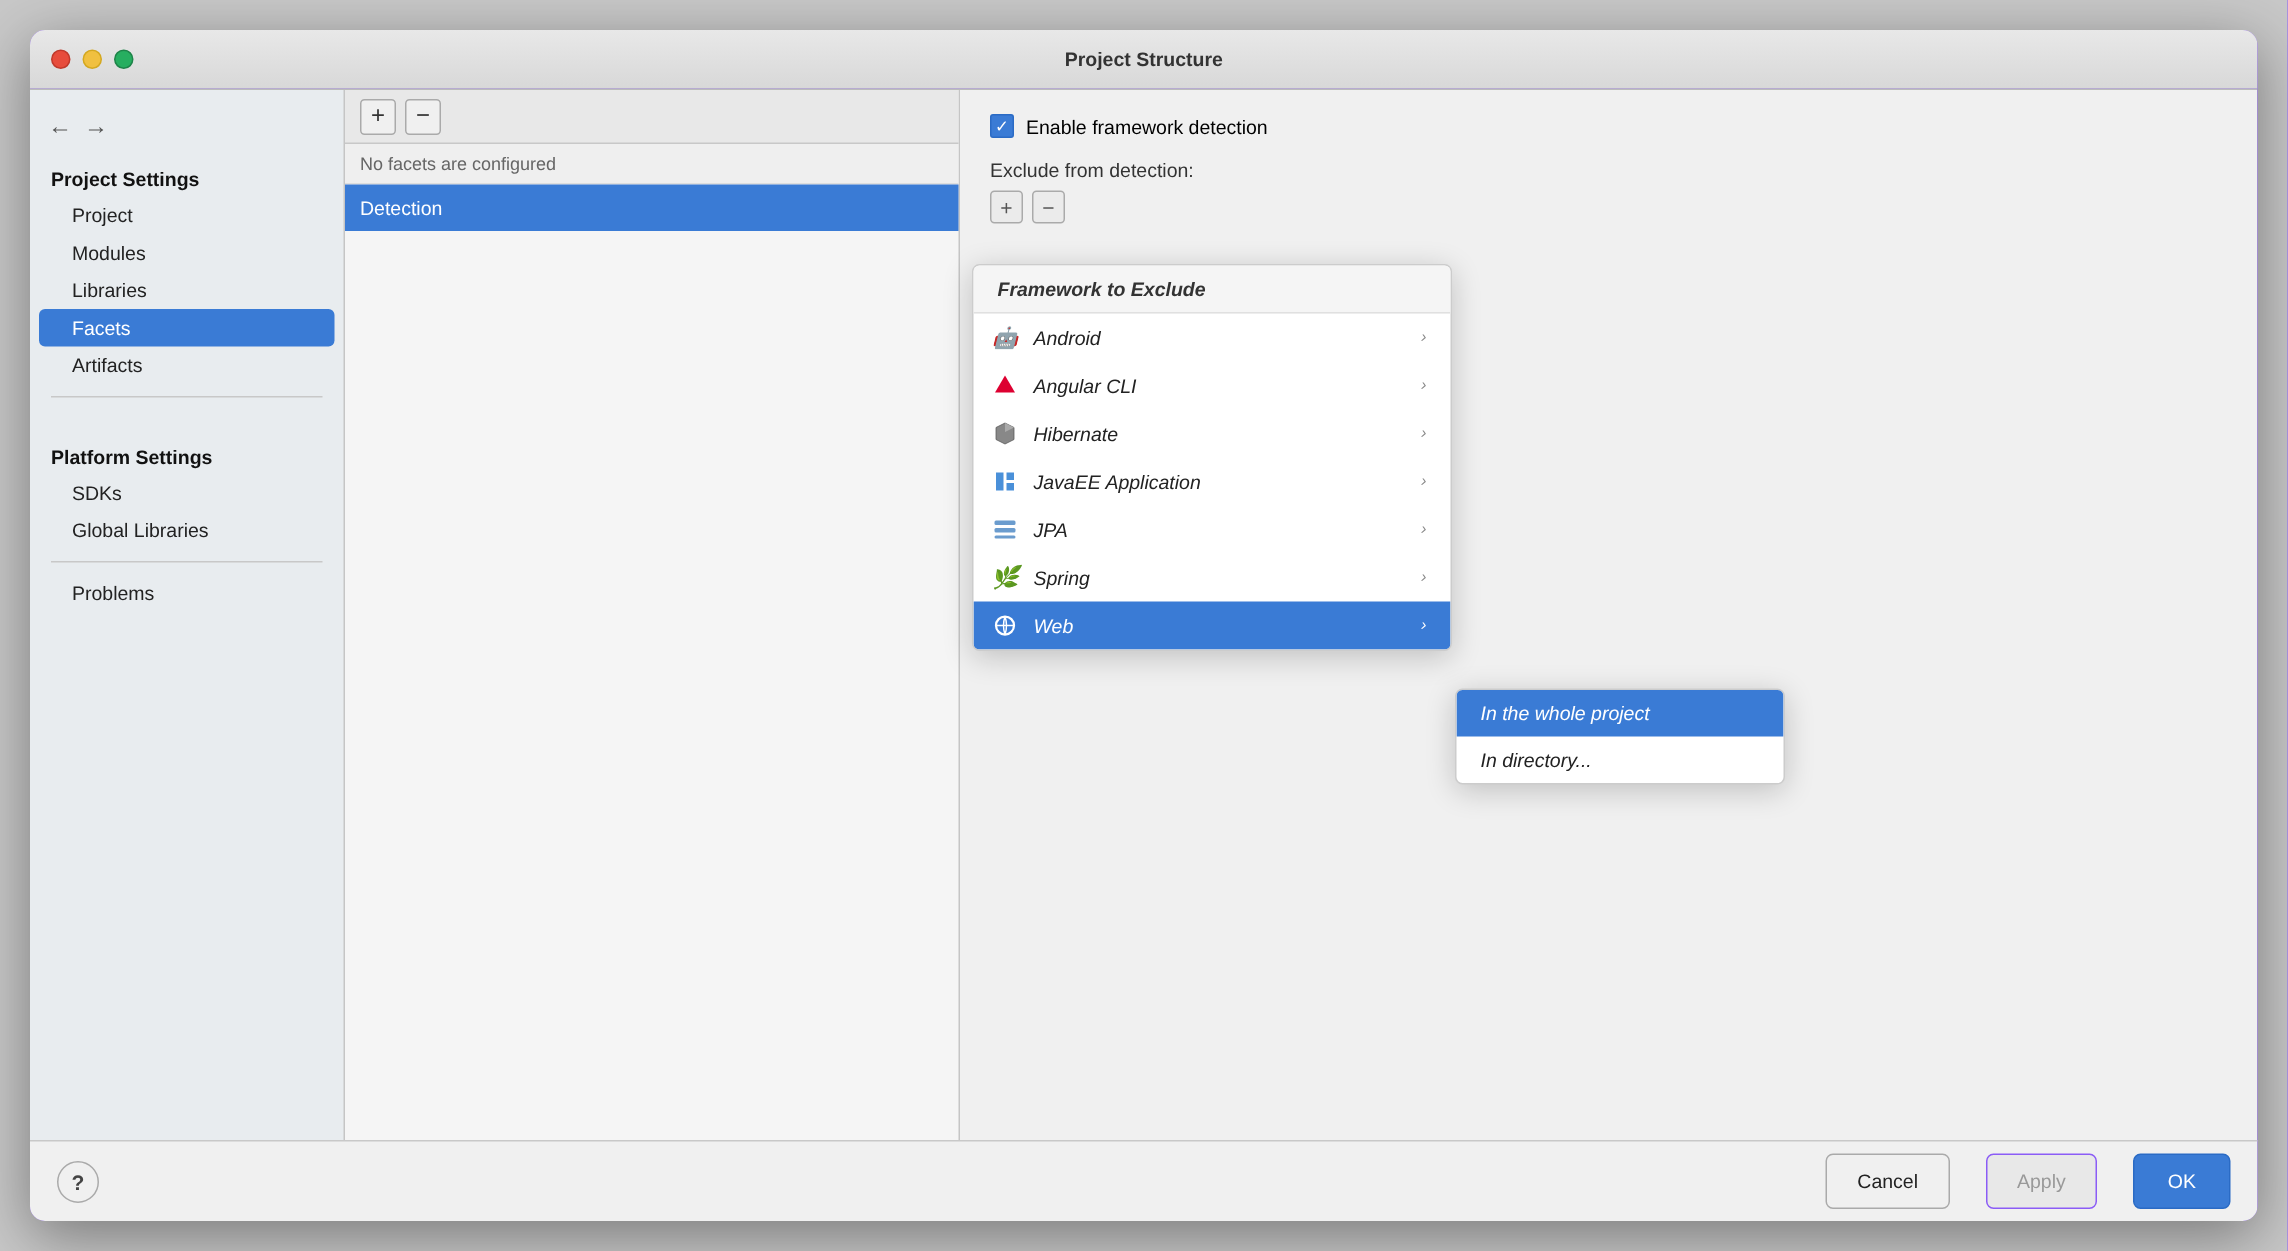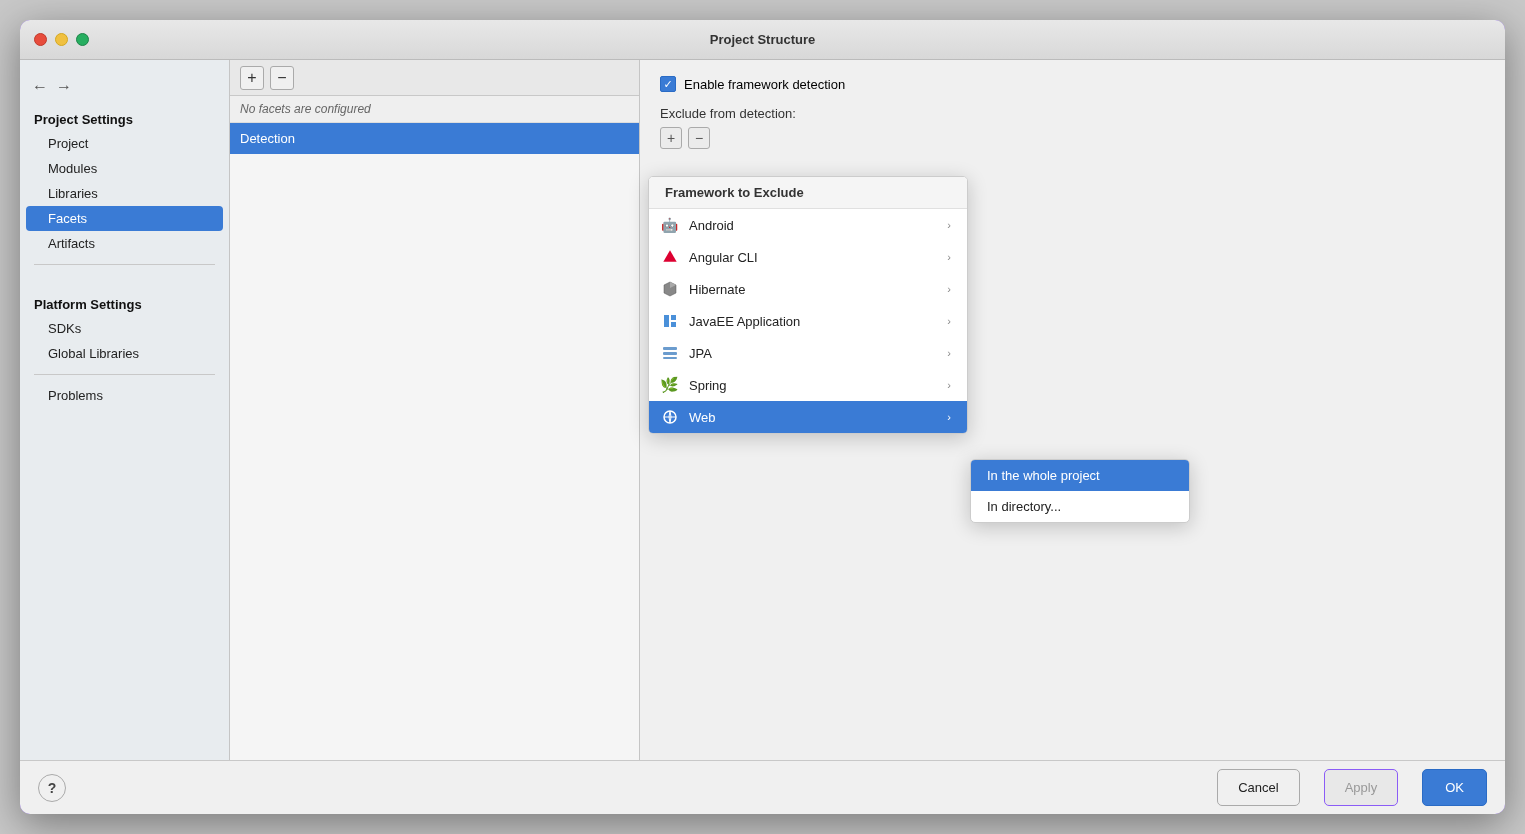--- a/index.html
+++ b/index.html
@@ -140,21 +140,20 @@
       justify-content: center;
       font-size: 16px;
       color: #333;
     }
     .center-list-header {
       padding: 6px 10px;
       font-size: 12px;
       color: #666;
       background: #efefef;
       border-bottom: 1px solid #ddd;
-      font-style: italic;
     }
     .center-list-item {
       padding: 8px 10px;
       cursor: pointer;
       font-size: 13px;
     }
     .center-list-item.selected {
       background: #3a7bd5;
       color: white;
     }
@@ -213,20 +212,21 @@
       font-size: 13px;
       margin-top: 30px;
       margin-left: 20px;
     }
     
     .dropdown-container {
       position: absolute;
       top: 116px;
       left: 8px;
       z-index: 100;
+      font-style: italic;
     }
     .dropdown-menu {
       background: white;
       border: 1px solid #ccc;
       border-radius: 5px;
       box-shadow: 0 4px 20px rgba(0,0,0,0.2);
       min-width: 320px;
       overflow: hidden;
     }
     .dropdown-header {

